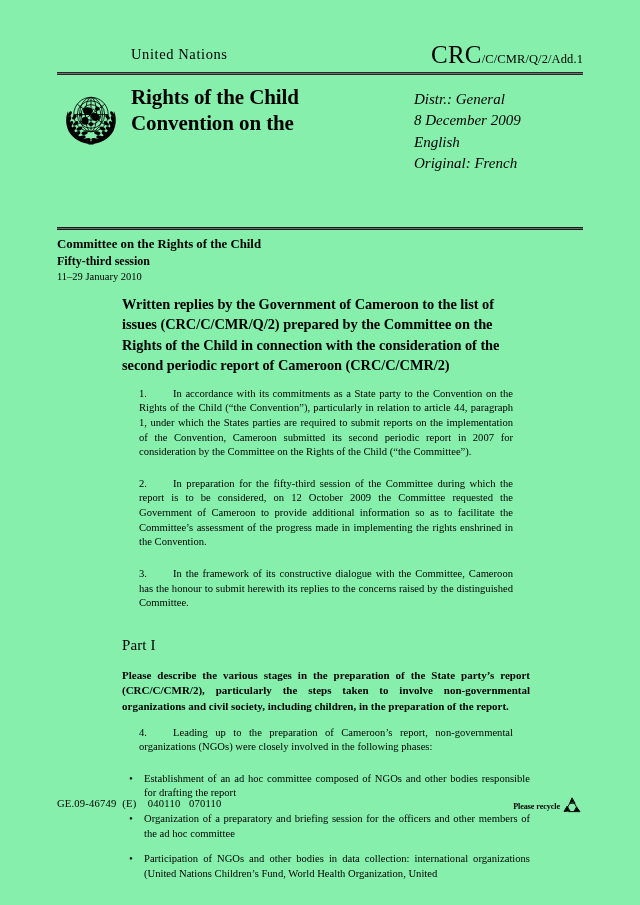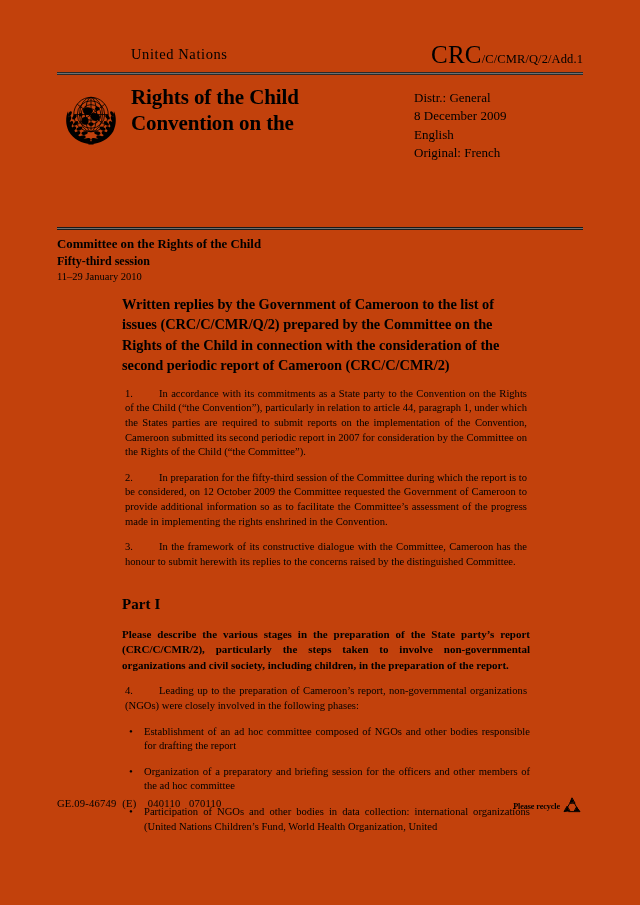--- a/index.html
+++ b/index.html
@@ -14,21 +14,21 @@
     font-family: "Liberation Serif", "DejaVu Serif", serif;
     color: #000000;
     overflow: hidden;
   }
 
   .page {
     position: absolute;
     left: 0; top: 0;
     width: 640px;
     height: 905px;
-    background: #c2410c;
+    background: #86efac;
   }
 
   .content {
     position: absolute;
     left: 57px;
     top: 0;
     width: 526px;
   }
 
   
@@ -94,22 +94,23 @@
     font-weight: bold;
     font-size: 21px;
     line-height: 1.22;
     letter-spacing: -0.1px;
   }
 
   .distr-block {
     position: absolute;
     left: 357px;
     top: 6px;
-    font-size: 13px;
+    font-size: 15px;
     line-height: 1.42;
+    font-style: italic;
   }
 
   .rule-thick-mid {
     position: absolute;
     left: 57px;
     top: 227px;
     width: 526px;
     height: 3px;
     background: #6f6f6f;
     border-top: 1px solid #1a1a1a;
@@ -154,35 +155,35 @@
     letter-spacing: -0.05px;
   }
 
   .received {
     text-align: right;
     font-size: 10.6px;
     margin-top: 13px;
   }
 
   p.para {
-    margin: 3px;
+    margin: 17px;
     padding: 0;
     font-size: 10.6px;
     line-height: 1.38;
     text-align: justify;
     text-indent: 0;
     margin-top: 11px;
   }
   p.para .num {
     display: inline-block;
     width: 34px;
   }
 
   .part-heading {
-    font-weight: bold;
+    font-weight: normal;
     font-size: 15px;
     margin-top: 26px;
     margin-bottom: 0;
     letter-spacing: 0.1px;
   }
 
   p.question {
     margin: 0;
     margin-top: 14px;
     font-weight: bold;

